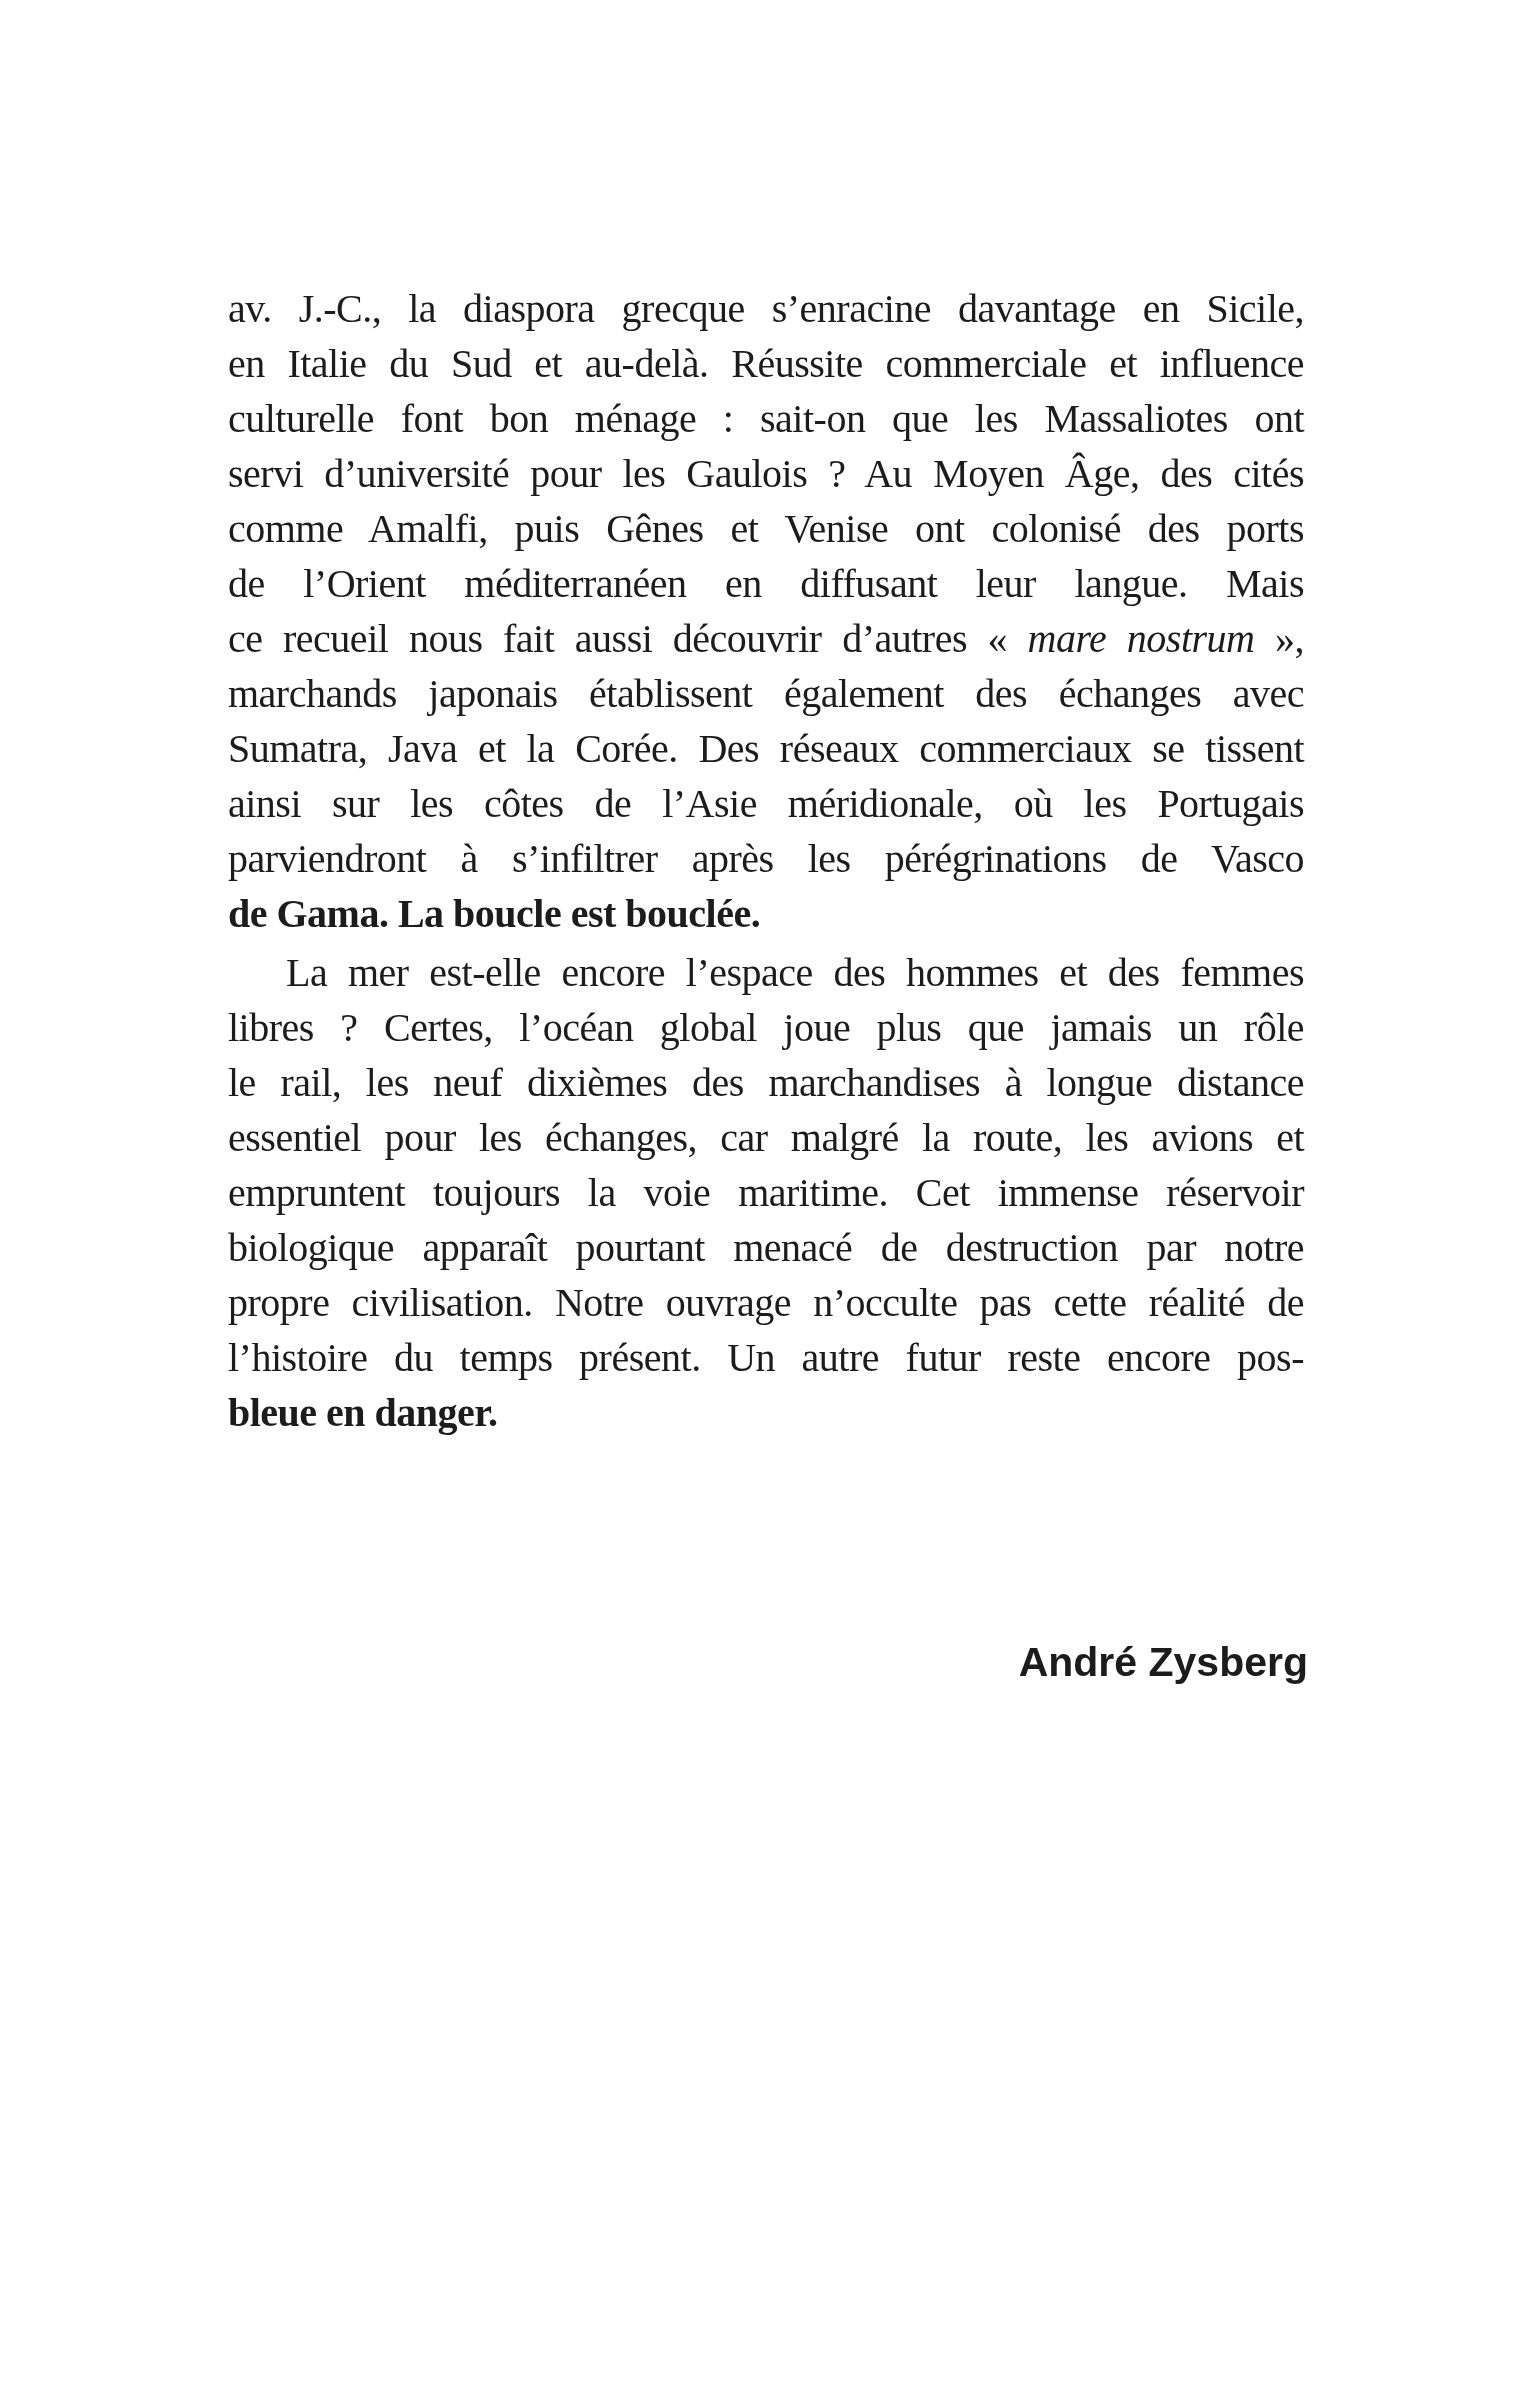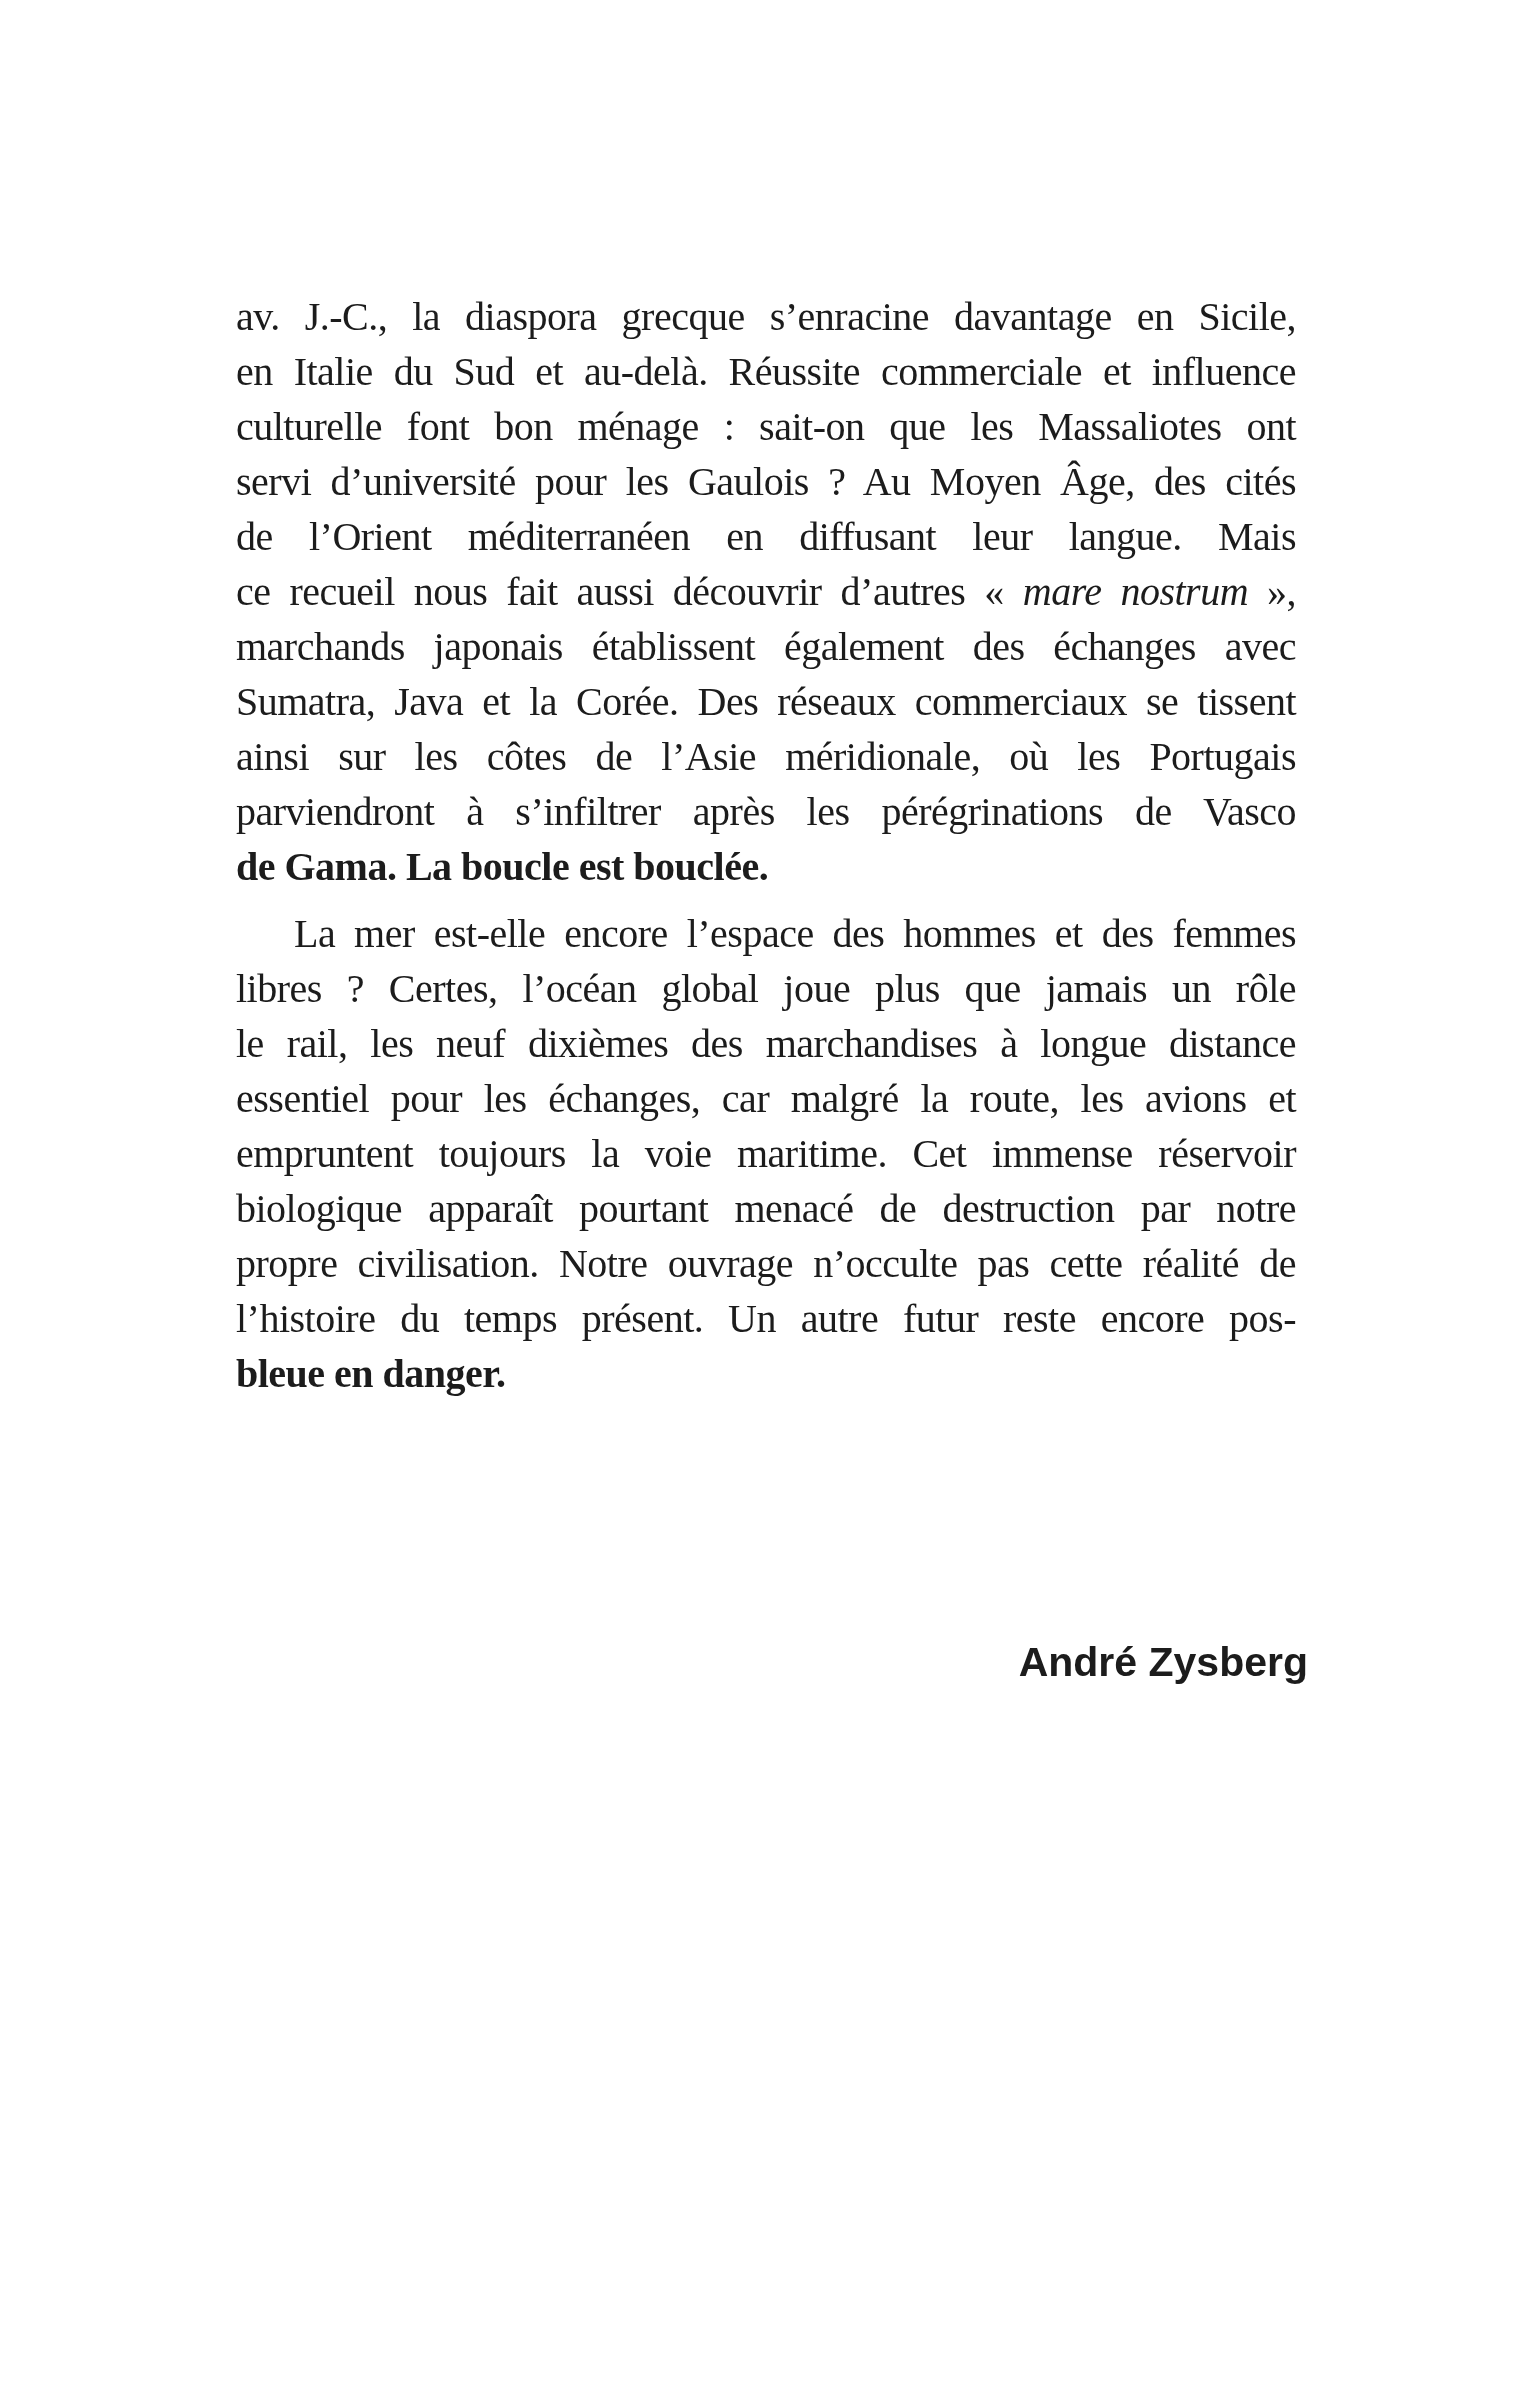--- a/index.html
+++ b/index.html
@@ -11,21 +11,21 @@
     font-family: "Liberation Serif", serif;
     color: #1c1c1c;
     overflow: hidden;
   }
   .textblock {
     position: absolute;
     left: 224px;
     top: 277px;
     width: 1084px;
   }
-  .para { margin: 12px; padding: 0; }
+  .para { margin: 4px; padding: 0; }
   .line {
     font-size: 40px;
     line-height: 55px;
     letter-spacing: -0.5px;
     text-align: justify;
     text-align-last: justify;
   }
   .line.last {
     text-align: right;
     text-align-last: left;
@@ -57,20 +57,21 @@
 <body>
 
 <main>
   <section class="textblock">
 
     <div class="para">
       <div class="line">av. J.-C., la diaspora grecque s’enracine davantage en Sicile,</div>
       <div class="line">en Italie du Sud et au-delà. Réussite commerciale et influence</div>
       <div class="line">culturelle font bon ménage : sait-on que les Massaliotes ont</div>
       <div class="line">servi d’université pour les Gaulois ? Au Moyen Âge, des cités</div>
+      <div class="line">comme Amalfi, puis Gênes et Venise ont colonisé des ports</div>
       <div class="line">de l’Orient méditerranéen en diffusant leur langue. Mais</div>
       <div class="line">
         <span>ce recueil nous fait aussi découvrir d’autres « </span><em class="it">mare nostrum</em><span> »,</span>
       </div>
       <div class="line">marchands japonais établissent également des échanges avec</div>
       <div class="line">Sumatra, Java et la Corée. Des réseaux commerciaux se tissent</div>
       <div class="line">ainsi sur les côtes de l’Asie méridionale, où les Portugais</div>
       <div class="line">parviendront à s’infiltrer après les pérégrinations de Vasco</div>
       <div class="line last">de Gama. La boucle est bouclée.</div>
     </div>

